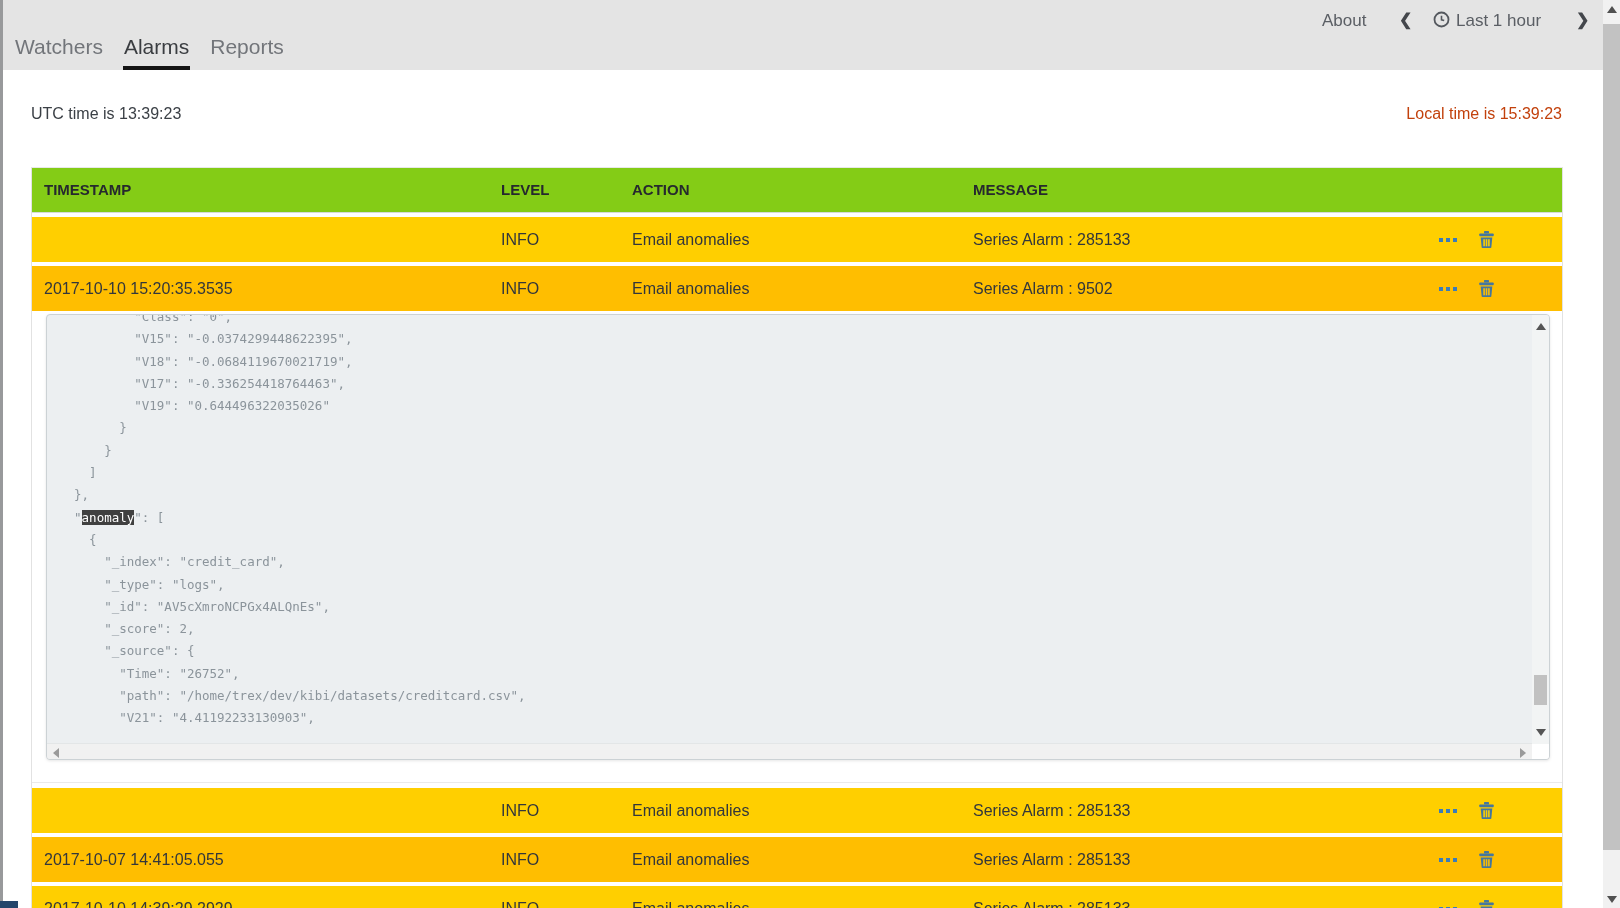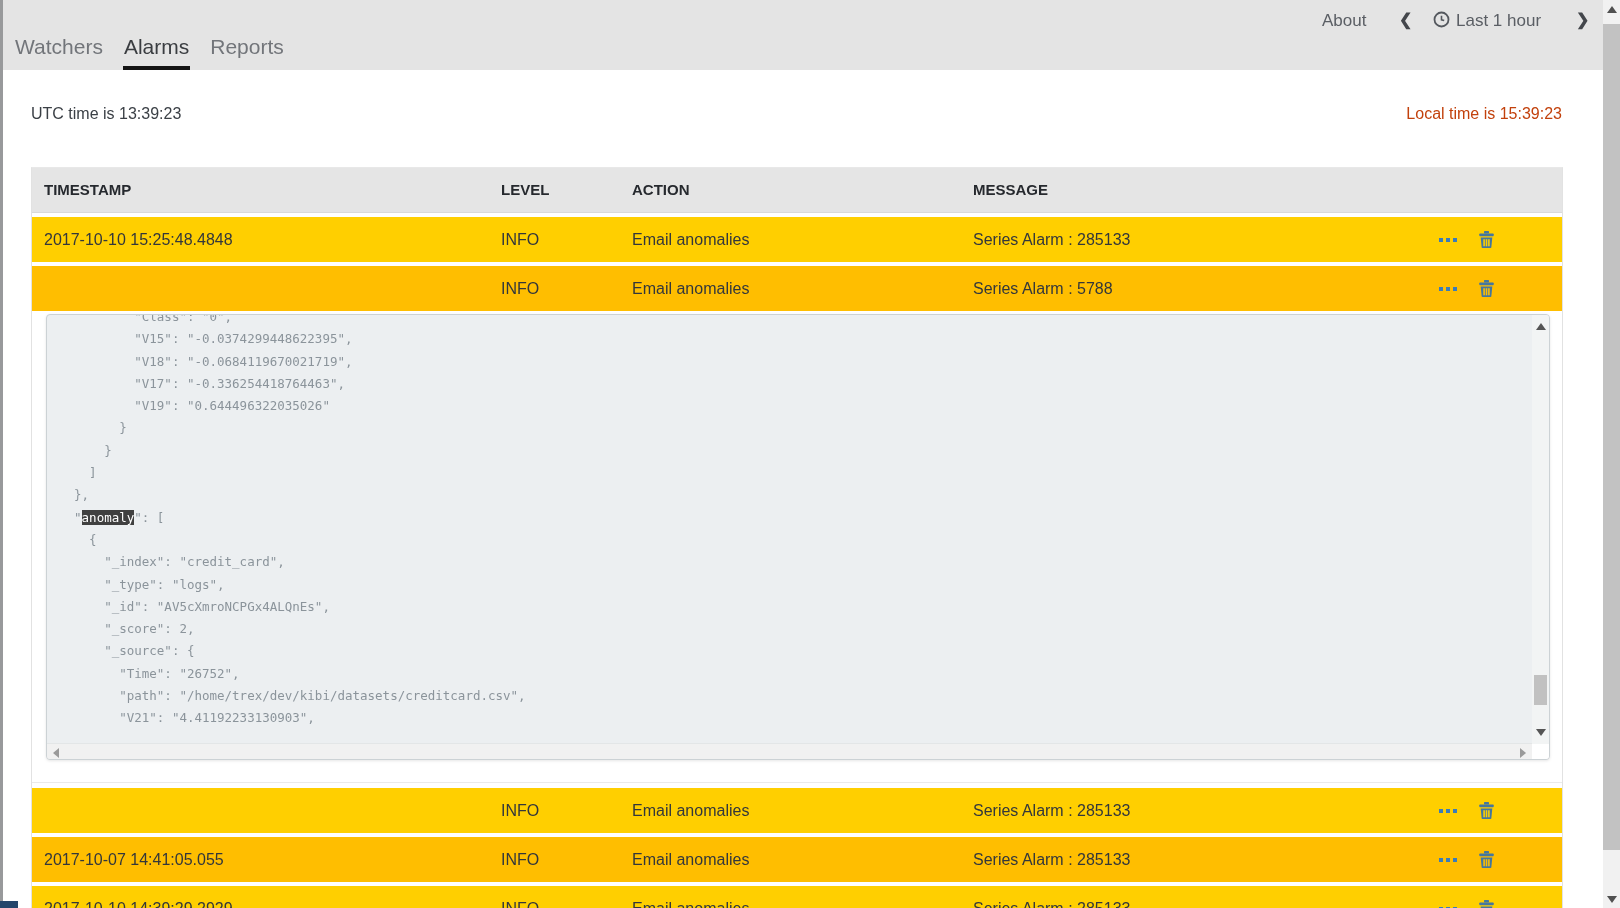--- a/index.html
+++ b/index.html
@@ -22,21 +22,21 @@
   .clockwrap{left:1433px;top:11px;height:17px;line-height:17px;}
   .tf-label{left:1456px;}
 
   
   .utc-time{position:absolute;left:31px;top:105px;font-size:16px;color:#3b4046;}
   .local-time{position:absolute;right:58px;top:105px;font-size:16px;color:#c2410c;}
 
   
   .alarm-table{position:absolute;left:31px;top:167px;width:1532px;box-sizing:border-box;
                border-left:1px solid #e2e2e2;border-right:1px solid #e2e2e2;border-top:1px solid #e8e8e8;}
-  .thead{position:relative;height:44px;background:#e5e5e5;border-bottom:1px solid #d9d9d9;}
+  .thead{position:relative;height:44px;background:#84cc16;border-bottom:1px solid #d9d9d9;}
   .th{position:absolute;top:0;line-height:44px;font-size:15px;font-weight:bold;color:#26292e;white-space:nowrap;}
   .c-ts{left:12px;} .c-level{left:469px;} .c-action{left:600px;text-align:right;} .c-msg{left:941px;}
 
   .row{position:relative;height:45px;margin-top:4px;cursor:pointer;}
   .row.bright{background:#ffcf00;}
   .row.dark{background:#ffbe00;}
   .cell{position:absolute;top:0;line-height:45px;font-size:16px;color:#33373b;white-space:nowrap;}
   .dots{position:absolute;left:1407px;top:21px;display:flex;gap:3px;cursor:pointer;}
   .dot{width:4px;height:4px;background:#3c7cb8;}
   .trash{position:absolute;left:1447px;top:14px;fill:#45779e;cursor:pointer;}
@@ -100,42 +100,42 @@
   <div class="alarm-table">
     <div class="thead">
       <span class="th c-ts">TIMESTAMP</span>
       <span class="th c-level">LEVEL</span>
       <span class="th c-action">ACTION</span>
       <span class="th c-msg">MESSAGE</span>
     </div>
 
     <div id="rows-top">
         <div class="row bright">
-  <span class="cell c-ts">2017-10-10 15:25:48.4848</span>
   <span class="cell c-level">INFO</span>
   <span class="cell c-action">Email anomalies</span>
   <span class="cell c-msg">Series Alarm : 285133</span>
   <span class="dots">
             <i class="dot"></i>
             <i class="dot"></i>
             <i class="dot"></i>
           </span>
   <svg class="trash" width="15" height="17" viewBox="0 0 15 17">
     <rect x="5" y="0" width="5" height="2.4" rx="0.6"></rect>
     <rect x="0.3" y="2.6" width="14.4" height="2.6" rx="0.7"></rect>
     <path d="M1.7 6.5 L13.3 6.5 L12.35 16.2 Q12.25 17 11.5 17 L3.5 17 Q2.75 17 2.65 16.2 Z"></path>
     <line class="stripe" x1="5.1" y1="8.2" x2="5.1" y2="15.3"></line>
     <line class="stripe" x1="7.5" y1="8.2" x2="7.5" y2="15.3"></line>
     <line class="stripe" x1="9.9" y1="8.2" x2="9.9" y2="15.3"></line>
   </svg>
         </div>
         <div class="row dark">
-  <span class="cell c-level">INFO</span>
-  <span class="cell c-action">Email anomalies</span>
-  <span class="cell c-msg">Series Alarm : 5788</span>
+  <span class="cell c-ts">2017-10-10 15:20:35.3535</span>
+  <span class="cell c-level">INFO</span>
+  <span class="cell c-action">Email anomalies</span>
+  <span class="cell c-msg">Series Alarm : 9502</span>
   <span class="dots">
             <i class="dot"></i>
             <i class="dot"></i>
             <i class="dot"></i>
           </span>
   <svg class="trash" width="15" height="17" viewBox="0 0 15 17">
     <rect x="5" y="0" width="5" height="2.4" rx="0.6"></rect>
     <rect x="0.3" y="2.6" width="14.4" height="2.6" rx="0.7"></rect>
     <path d="M1.7 6.5 L13.3 6.5 L12.35 16.2 Q12.25 17 11.5 17 L3.5 17 Q2.75 17 2.65 16.2 Z"></path>
     <line class="stripe" x1="5.1" y1="8.2" x2="5.1" y2="15.3"></line>

